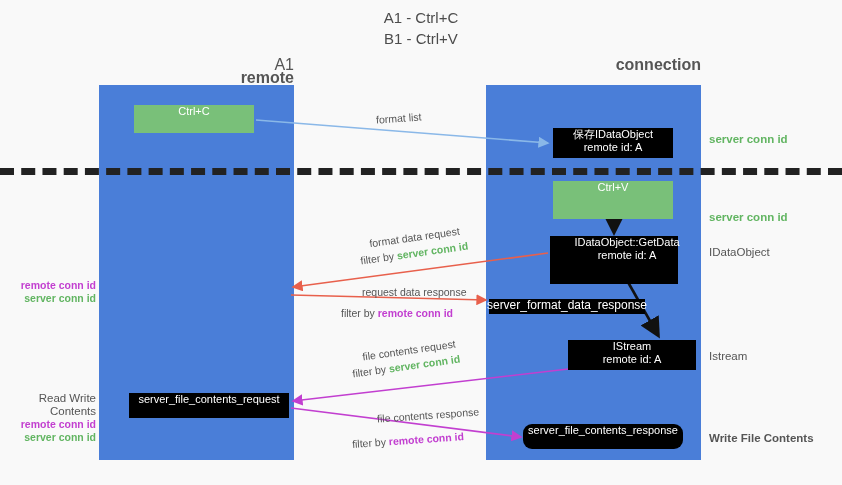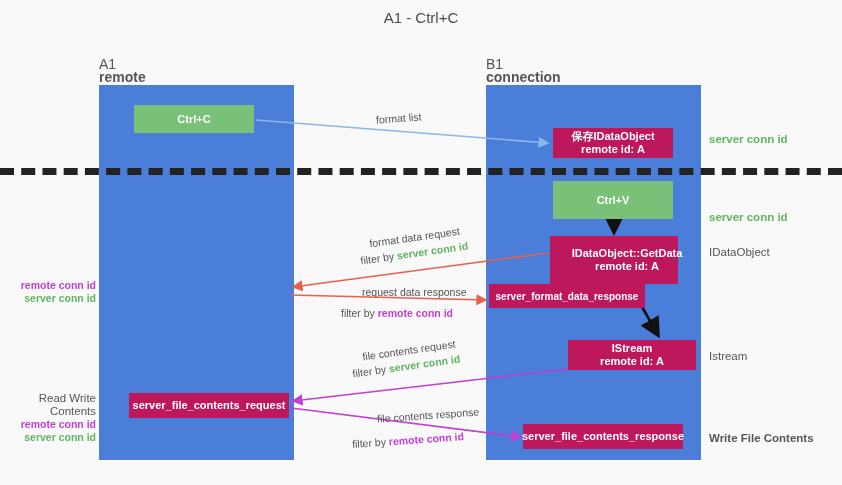--- a/index.html
+++ b/index.html
@@ -12,56 +12,55 @@
   }
   #stage{position:relative;width:842px;height:485px;}
 
   
   .lane{position:absolute;background:#4a7ed8;}
   #lane-a1{left:99px;top:85px;width:195px;height:375px;}
   #lane-b1{left:486px;top:85px;width:215px;height:375px;}
 
   
   .lane-head{
-    position:absolute;text-align:left;font-size:14px;line-height:13px;
+    position:absolute;text-align:right;font-size:16px;line-height:13px;
     color:#555;
   }
   #head-a1{left:99px;top:58px;width:195px;}
   #head-b1{left:486px;top:58px;width:215px;}
   .lane-head .t1{display:block;}
   .lane-head .t2{display:block;font-weight:bold;}
 
   
   #title{
     position:absolute;left:0;top:7px;width:842px;text-align:center;
     font-size:15px;line-height:21px;color:#4c4c4c;
   }
   #title span{display:block;}
 
   
   .box{
     position:absolute;display:flex;flex-direction:column;
-    align-items:center;justify-content:center;
+    align-items:center;justify-content:flex-start;
     color:#ffffff;font-size:11px;line-height:13px;text-align:center;
     box-sizing:border-box;
-    font-weight:bold;
   }
   .box.green{background:#79c079;}
-  .box.orange{background:#be185d;}
+  .box.orange{background:#000000;}
   .box .l2{display:block;}
 
   #box-ctrlc{left:134px;top:105px;width:120px;height:28px;}
   #box-save-ido{left:553px;top:128px;width:120px;height:30px;}
   #box-ctrlv{left:553px;top:181px;width:120px;height:38px;}
   #box-getdata{left:550px;top:236px;width:128px;height:48px;padding-left:26px;}
   #box-istream{left:568px;top:340px;width:128px;height:30px;}
   #box-fmt-req{left:129px;top:277px;width:160px;height:26px;font-size:11px;}
-  #box-fmt-res{left:489px;top:284px;width:156px;height:24px;font-size:10px;}
+  #box-fmt-res{left:489px;top:299px;width:156px;height:15px;font-size:12px;}
   #box-file-req{left:129px;top:393px;width:160px;height:25px;font-size:11px;}
-  #box-file-res{left:523px;top:424px;width:160px;height:25px;font-size:11px;}
+  #box-file-res{left:523px;top:424px;width:160px;height:25px;font-size:11px;border-radius:9px;}
 
   
   #sep{
     position:absolute;left:0;top:168px;width:842px;height:0;
     border-top:7px dashed #222;
   }
 
   
   .side-label{position:absolute;font-size:11.5px;color:#555;white-space:nowrap;}
   .side-label.green-t{color:#62b562;font-weight:bold;}
@@ -95,28 +94,28 @@
 
   svg#wires{position:absolute;left:0;top:0;width:842px;height:485px;pointer-events:none;}
 </style>
 </head>
 <body>
 
 <div id="stage">
 
   <div id="title">
     <span>A1 - Ctrl+C</span>
+    <span>B1 - Ctrl+V</span>
   </div>
 
   <div class="lane-head" id="head-a1">
     <span class="t1">A1</span>
     <span class="t2">remote</span>
   </div>
   <div class="lane-head" id="head-b1">
-    <span class="t1">B1</span>
     <span class="t2">connection</span>
   </div>
 
   <div class="lane" id="lane-a1"></div>
   <div class="lane" id="lane-b1"></div>
 
   <svg id="wires" viewBox="0 0 842 485">
     <defs>
       <marker id="ah-blue" markerWidth="7" markerHeight="7" refX="6" refY="3.5" orient="auto">
         <path d="M0,0 L7,3.5 L0,7 z" fill="#8ab8e8"></path>

